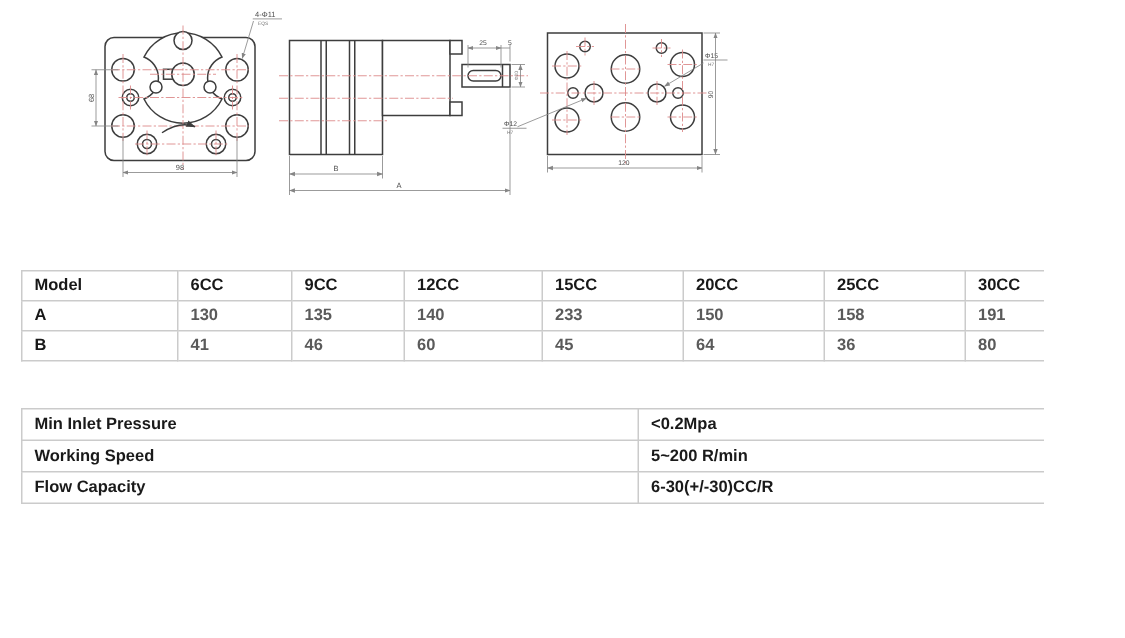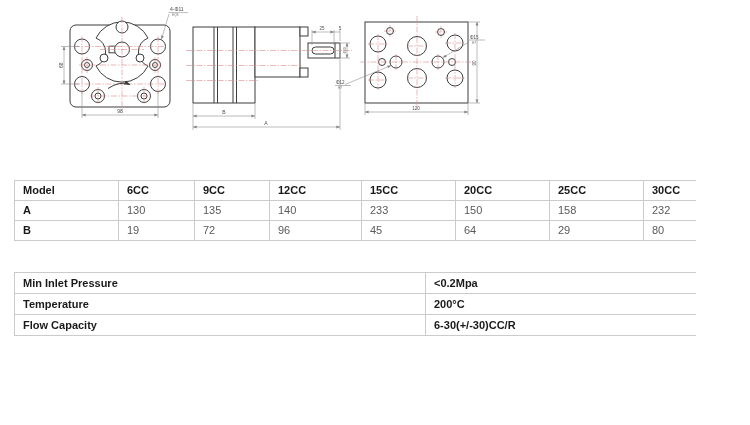--- a/index.html
+++ b/index.html
@@ -15,21 +15,21 @@
   .dt{font-size:5px;fill:#4d4d4d;}
   .dt2{font-size:4.5px;fill:#4d4d4d;}
   .dts{font-size:3.2px;fill:#777;}
 
   
   table{border-collapse:collapse;table-layout:fixed;background:#fff;}
   .t1{position:absolute;left:14px;top:180px;width:723px;}
   .t1 th,.t1 td{border:1px solid #cbcbcb;font-size:11px;line-height:13px;
     padding:3px 2px 3px 8px;text-align:left;overflow:hidden;white-space:nowrap;}
   .t1 th{font-weight:bold;color:#181818;}
-  .t1 td{color:#5a5a5a;font-weight:normal;}
+  .t1 td{color:#5a5a5a;font-weight:bold;}
   .t1 td.rl{color:#181818;font-weight:bold;}
   .t2{position:absolute;left:14px;top:272px;width:723px;}
   .t2 td{border:1px solid #cbcbcb;font-size:11px;line-height:14px;font-weight:bold;
     color:#1a1a1a;padding:3px 20px 3px 8px;text-align:left;white-space:nowrap;}
 </style>
 </head>
 <body>
 
 <div class="page">
 
@@ -214,48 +214,48 @@
         <th>30CC</th>
       </tr>
       <tr>
         <td class="rl">A</td>
         <td>130</td>
         <td>135</td>
         <td>140</td>
         <td>233</td>
         <td>150</td>
         <td>158</td>
-        <td>232</td>
+        <td>191</td>
       </tr>
       <tr>
         <td class="rl">B</td>
-        <td>19</td>
-        <td>72</td>
-        <td>96</td>
+        <td>41</td>
+        <td>46</td>
+        <td>60</td>
         <td>45</td>
         <td>64</td>
-        <td>29</td>
+        <td>36</td>
         <td>80</td>
       </tr>
     </tbody>
   </table>
 
   <table class="t2">
     <colgroup>
         <col style="width:411px">
         <col style="width:312px">
       </colgroup>
     <tbody>
       <tr>
         <td>Min Inlet Pressure</td>
         <td>&lt;0.2Mpa</td>
       </tr>
       <tr>
-        <td>Temperature</td>
-        <td>200°C</td>
+        <td>Working Speed</td>
+        <td>5~200 R/min</td>
       </tr>
       <tr>
         <td>Flow Capacity</td>
         <td>6-30(+/-30)CC/R</td>
       </tr>
     </tbody>
   </table>
 
 </div>
 

